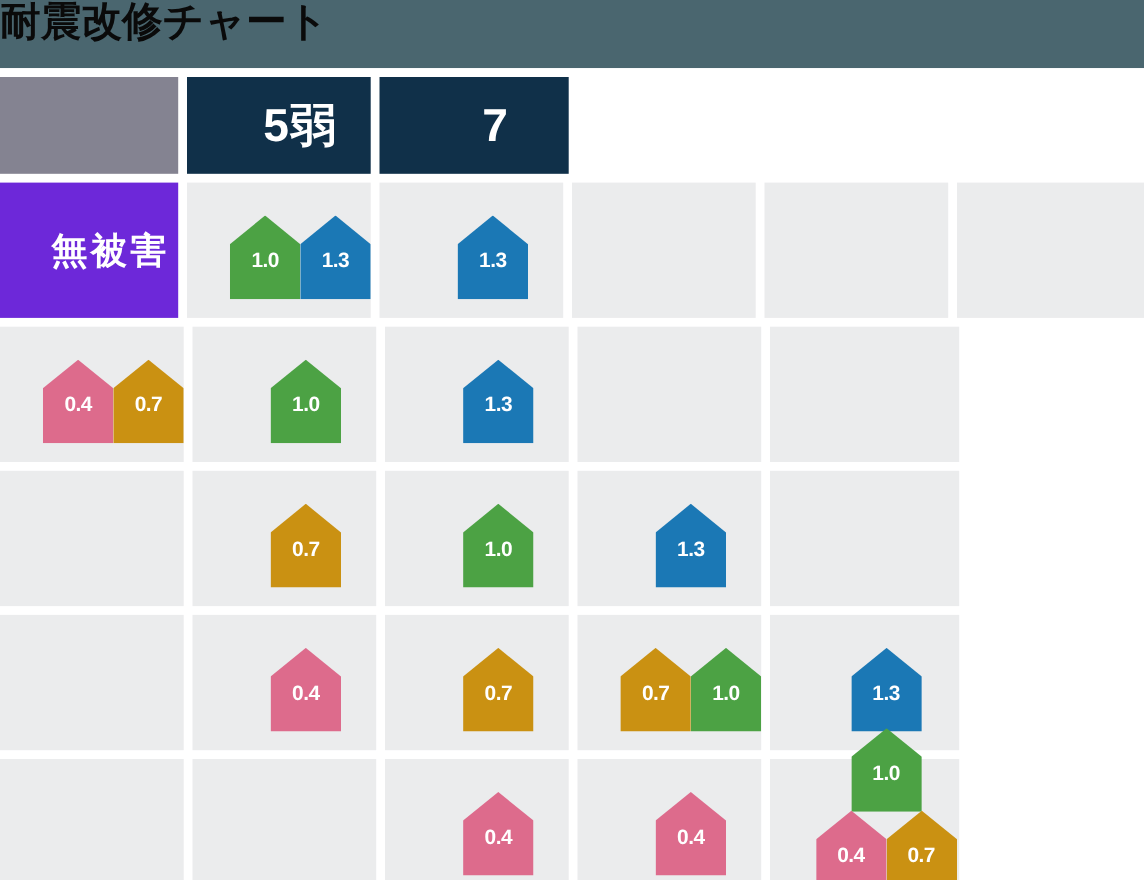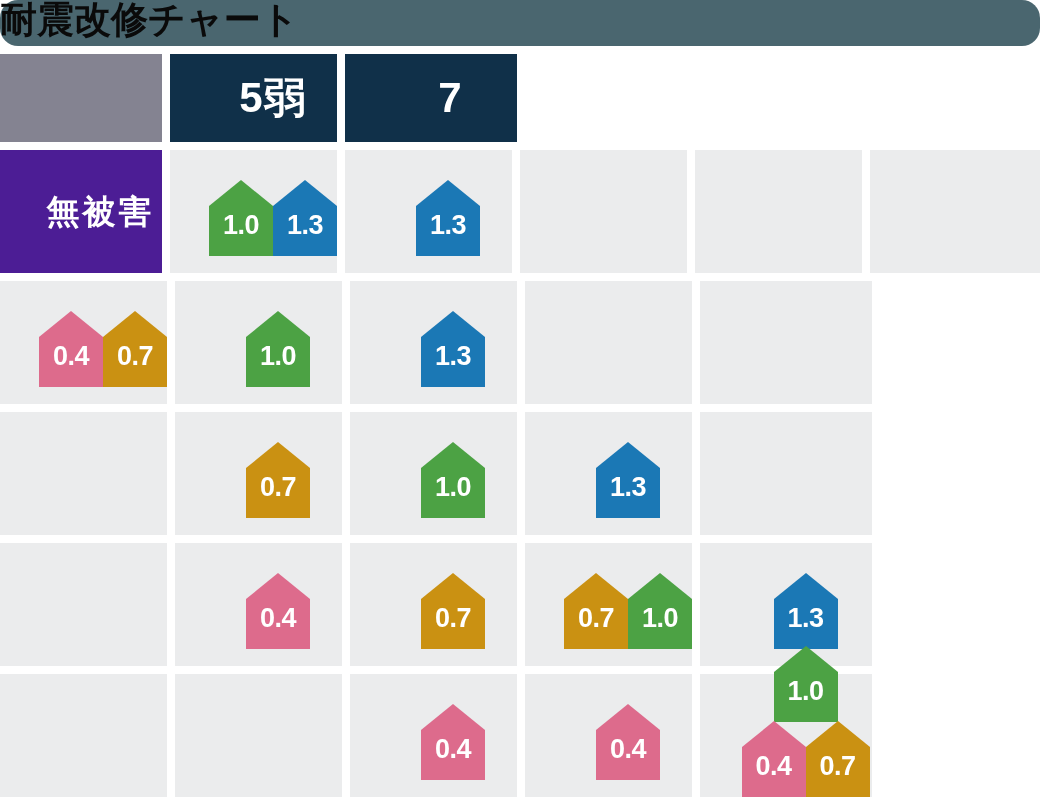--- a/index.html
+++ b/index.html
@@ -10,24 +10,23 @@
   body {
     width: 1040px;
     height: 800px;
     overflow: hidden;
     font-family: "Liberation Sans", "DejaVu Sans", sans-serif;
   }
 
   
   #title-bar {
     position: relative;
-    height: 46px;
+    height: 62px;
     background: #4a666f;
     box-sizing: border-box;
-    border-radius: 18px;
   }
   #title-text {
     position: absolute;
     left: 0;
     top: -2px;
     font-size: 37px;
     font-weight: bold;
     line-height: 44px;
     color: #0a0a0a;
     letter-spacing: 0px;
@@ -81,21 +80,21 @@
     color: #ffffff;
     font-size: 42px;
     font-weight: bold;
     line-height: 1;
     letter-spacing: 1px;
     white-space: nowrap;
   }
 
   
   .rowlabel-cell {
-    background: #4c1d95;
+    background: #6d28d9;
     height: 123px;
     display: flex;
     align-items: center;
     justify-content: center;
   }
   .rowlabel-text {
     color: #ffffff;
     font-size: 33px;
     font-weight: bold;
     letter-spacing: 3px;
@@ -143,21 +142,21 @@
     width: 64px;
     height: 76px;
   }
   .house-value {
     position: absolute;
     left: 0;
     right: 0;
     top: 32px;
     text-align: center;
     color: #ffffff;
-    font-size: 27px;
+    font-size: 19px;
     font-weight: bold;
     line-height: 1;
     letter-spacing: -0.5px;
     pointer-events: none;
   }
 </style>
 </head>
 <body>
 
 <div id="title-bar">

